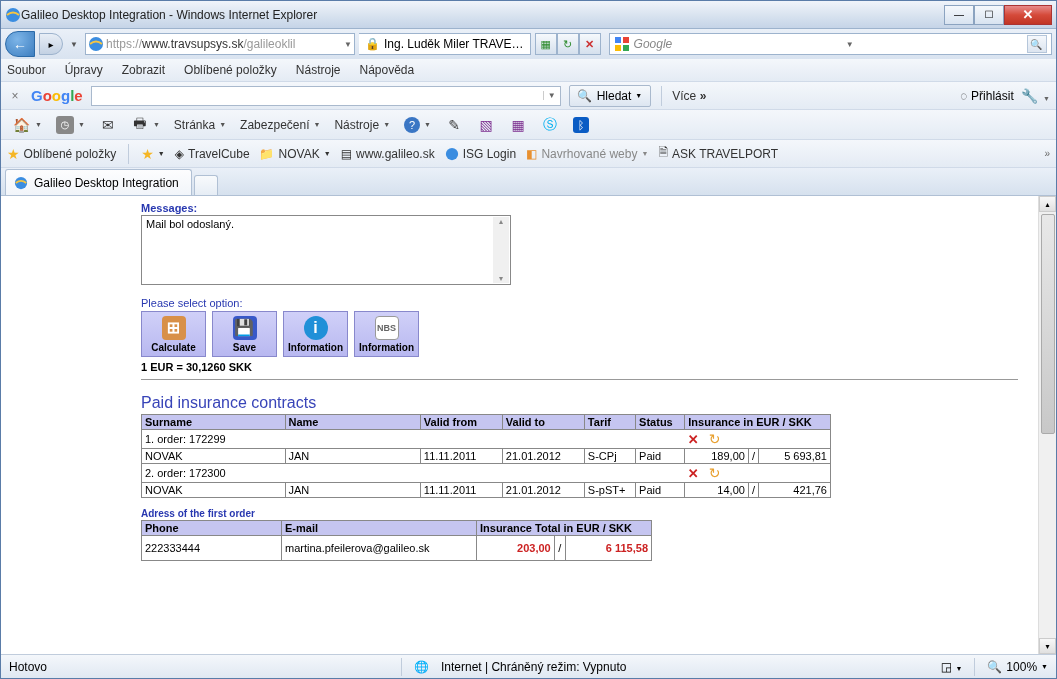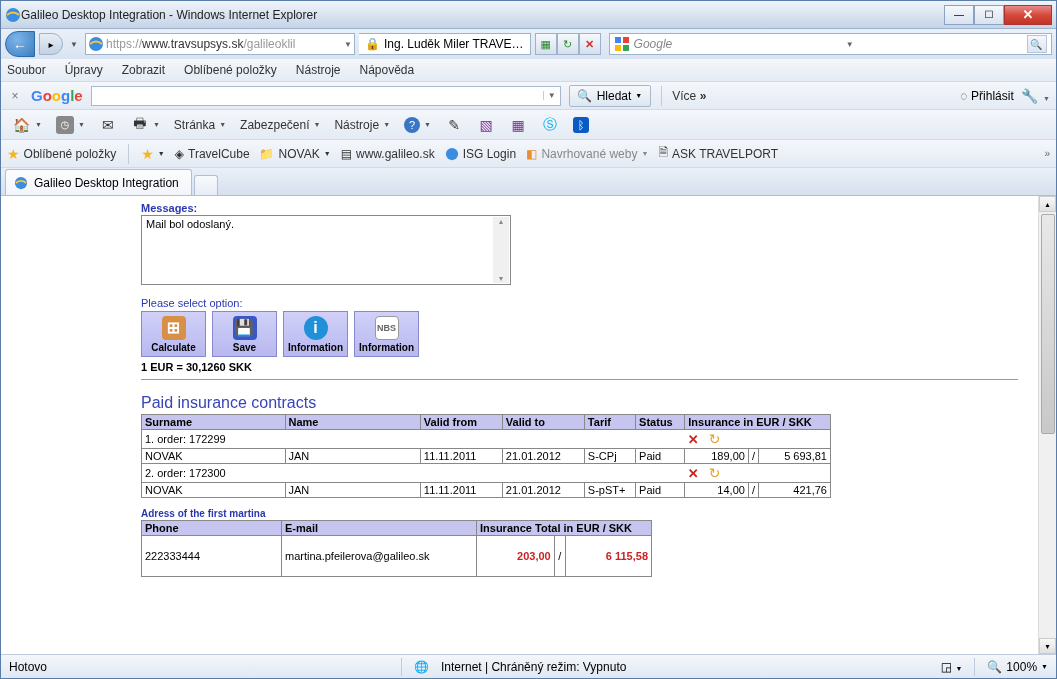--- a/index.html
+++ b/index.html
@@ -98,21 +98,21 @@
 .tbl .order-row td:first-child { border-left: 1px solid #888; }
 .tbl .order-row td:last-child { border-right: 1px solid #888; }
 .tbl td.num { text-align: right; }
 .tbl .act-cell { text-align: left; }
 .act-x { color: #cc2222; font-weight: bold; font-size: 13px; margin-right: 10px; }
 .act-r { color: #e8a030; font-size: 14px; }
 
 .addr-label { color: #2838b0; font-weight: bold; font-size: 10px; margin-top: 10px; }
 .tbl2 { border-collapse: collapse; margin-top: 1px; }
 .tbl2 th { background: #c5c5f0; border: 1px solid #888; text-align: left; padding: 1px 3px; font-size: 11px; font-weight: bold; font-family: Verdana, sans-serif; }
-.tbl2 td { border: 1px solid #888; padding: 14px 3px; font-size: 11px; font-family: Verdana, sans-serif; }
+.tbl2 td { border: 1px solid #888; padding: 6px 3px; font-size: 11px; font-family: Verdana, sans-serif; }
 .tbl2 .redv { color: #cc2222; font-weight: bold; text-align: right; }
 
 
 .statusbar { height: 24px; background: linear-gradient(to bottom, #f4f7fb, #e0e8f2); border-top: 1px solid #c0ccdc; display: flex; align-items: center; padding: 0 8px; font-size: 12px; gap: 12px; }
 .statusbar .sb-left { flex: 0 0 380px; }
 .statusbar .sb-sep { width: 1px; height: 18px; background: #c0ccdc; }
 .statusbar .sb-spacer { flex: 1; }
 .statusbar .sb-zoom { display: flex; align-items: center; gap: 4px; }
 
 .dd-tri { font-size: 7px; }
@@ -374,21 +374,21 @@
           <td>21.01.2012</td>
           <td>S-pST+</td>
           <td>Paid</td>
           <td class="num">14,00</td>
           <td style="border-left:none;border-right:none;text-align:center">/</td>
           <td class="num">421,76</td>
         </tr>
       </tbody>
         </table>
 
-      <div class="addr-label">Adress of the first martina</div>
+      <div class="addr-label">Adress of the first order</div>
       <table class="tbl2">
         <tbody>
             <tr>
           <th style="width:140px">Phone</th>
           <th style="width:195px">E-mail</th>
           <th colspan="3" style="width:175px">Insurance Total in EUR / SKK</th>
         </tr>
         <tr>
           <td>222333444</td>
           <td>martina.pfeilerova@galileo.sk</td>

